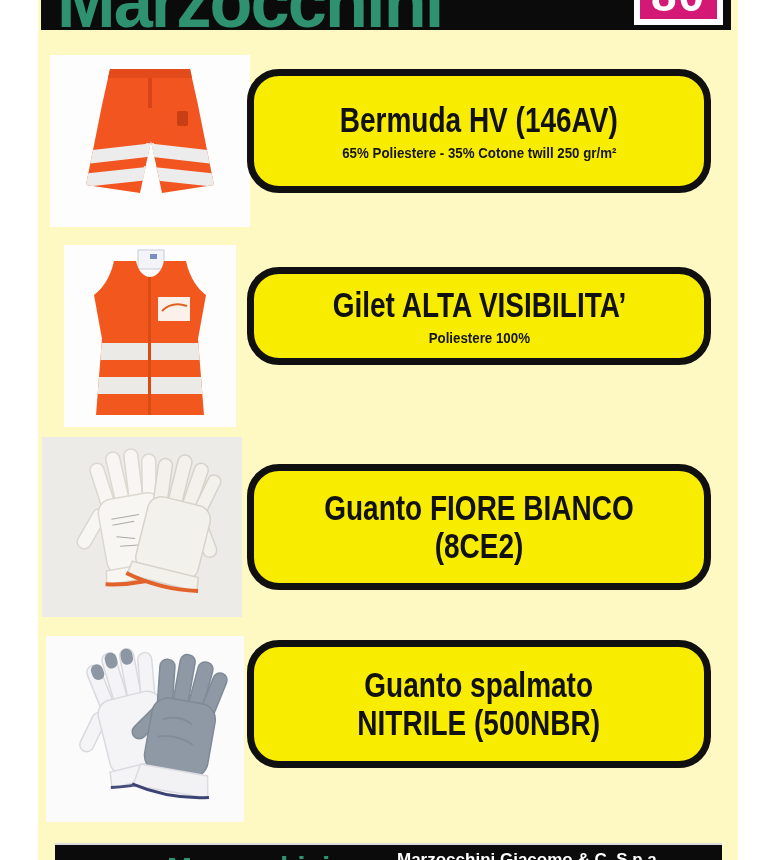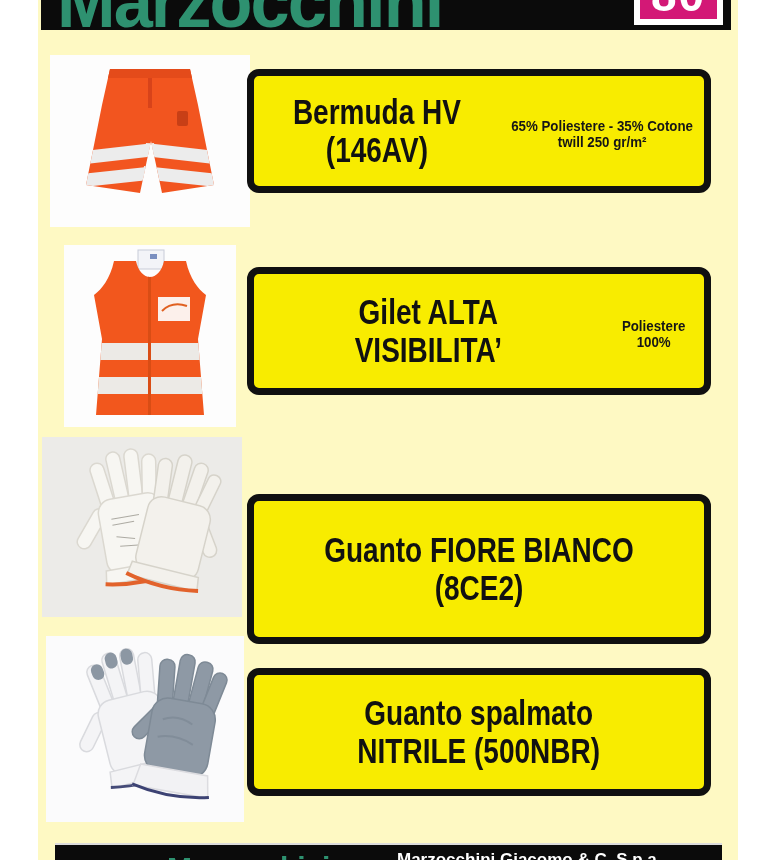--- a/index.html
+++ b/index.html
@@ -17,36 +17,36 @@
   }
   .badge{position:absolute;right:8px;top:-22px;width:89px;height:47px;background:#ffffff;}
   .badge-inner{position:absolute;left:6px;top:6px;right:6px;bottom:6px;background:#d31876;text-align:center;}
   .badge-num{display:block;margin-top:-12px;font-size:46px;line-height:1;font-weight:bold;color:#ffffff;letter-spacing:2px;}
 
   
   .photo{position:absolute;}
   .photo svg{display:block;}
   .labelbox{
     position:absolute;left:209px;width:464px;box-sizing:border-box;
-    background:#f8ec00;border:7px solid #101010;border-radius:12px;
-    display:flex;flex-direction:row;align-items:center;justify-content:center;
+    background:#f8ec00;border:7px solid #101010;border-radius:32px;
+    display:flex;flex-direction:column;align-items:center;justify-content:center;
   }
   .box-title{
     font-size:35px;font-weight:bold;color:#111111;line-height:1.1;text-align:center;
     transform:scaleX(0.8);transform-origin:center;white-space:pre-line;letter-spacing:0;
   }
   .box-subtitle{
     font-size:14px;font-weight:bold;color:#161616;margin-top:5px;text-align:center;
     transform:scaleX(0.95);transform-origin:center;
   }
   .box-subtitle:empty{display:none;}
   .box1{top:69px;height:124px;}
-  .box2{top:267px;height:128px;}
-  .box3{top:464px;height:150px;margin-top:30px;}
-  .box4{top:668px;height:128px;}
+  .box2{top:267px;height:98px;}
+  .box3{top:464px;height:126px;}
+  .box4{top:640px;height:128px;}
   .photo1{left:12px;top:55px;}
   .photo2{left:26px;top:245px;}
   .photo3{left:4px;top:437px;}
   .photo4{left:8px;top:636px;}
 
   
   .bottombar{
     position:absolute;left:17px;top:843px;width:667px;height:17px;background:#0b0b0b;
     border-top:2px solid #dcdcdc;box-sizing:border-box;overflow:hidden;
   }

